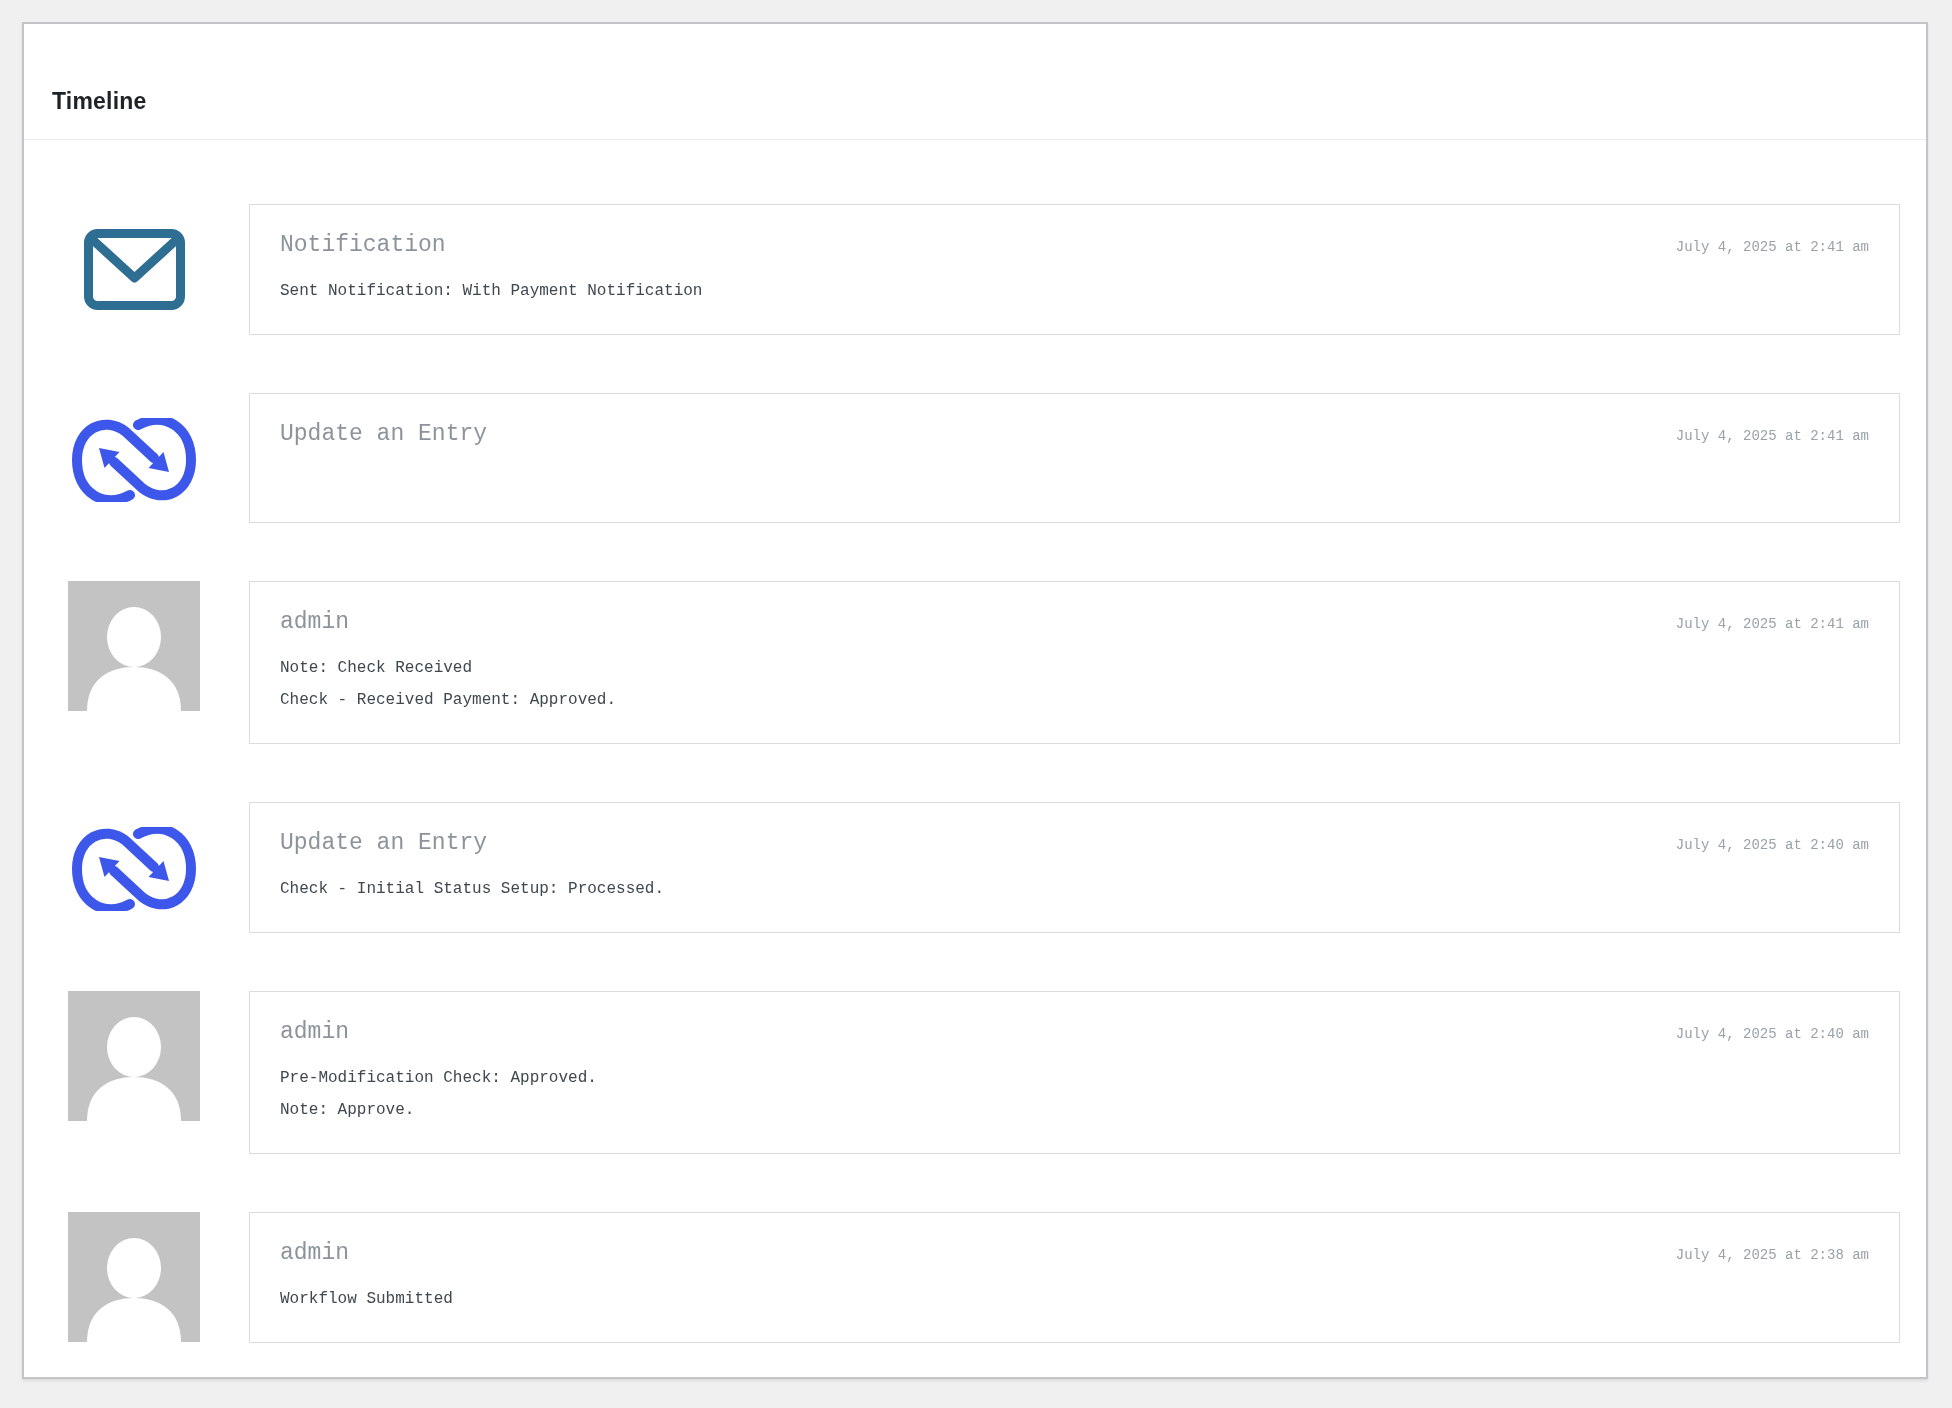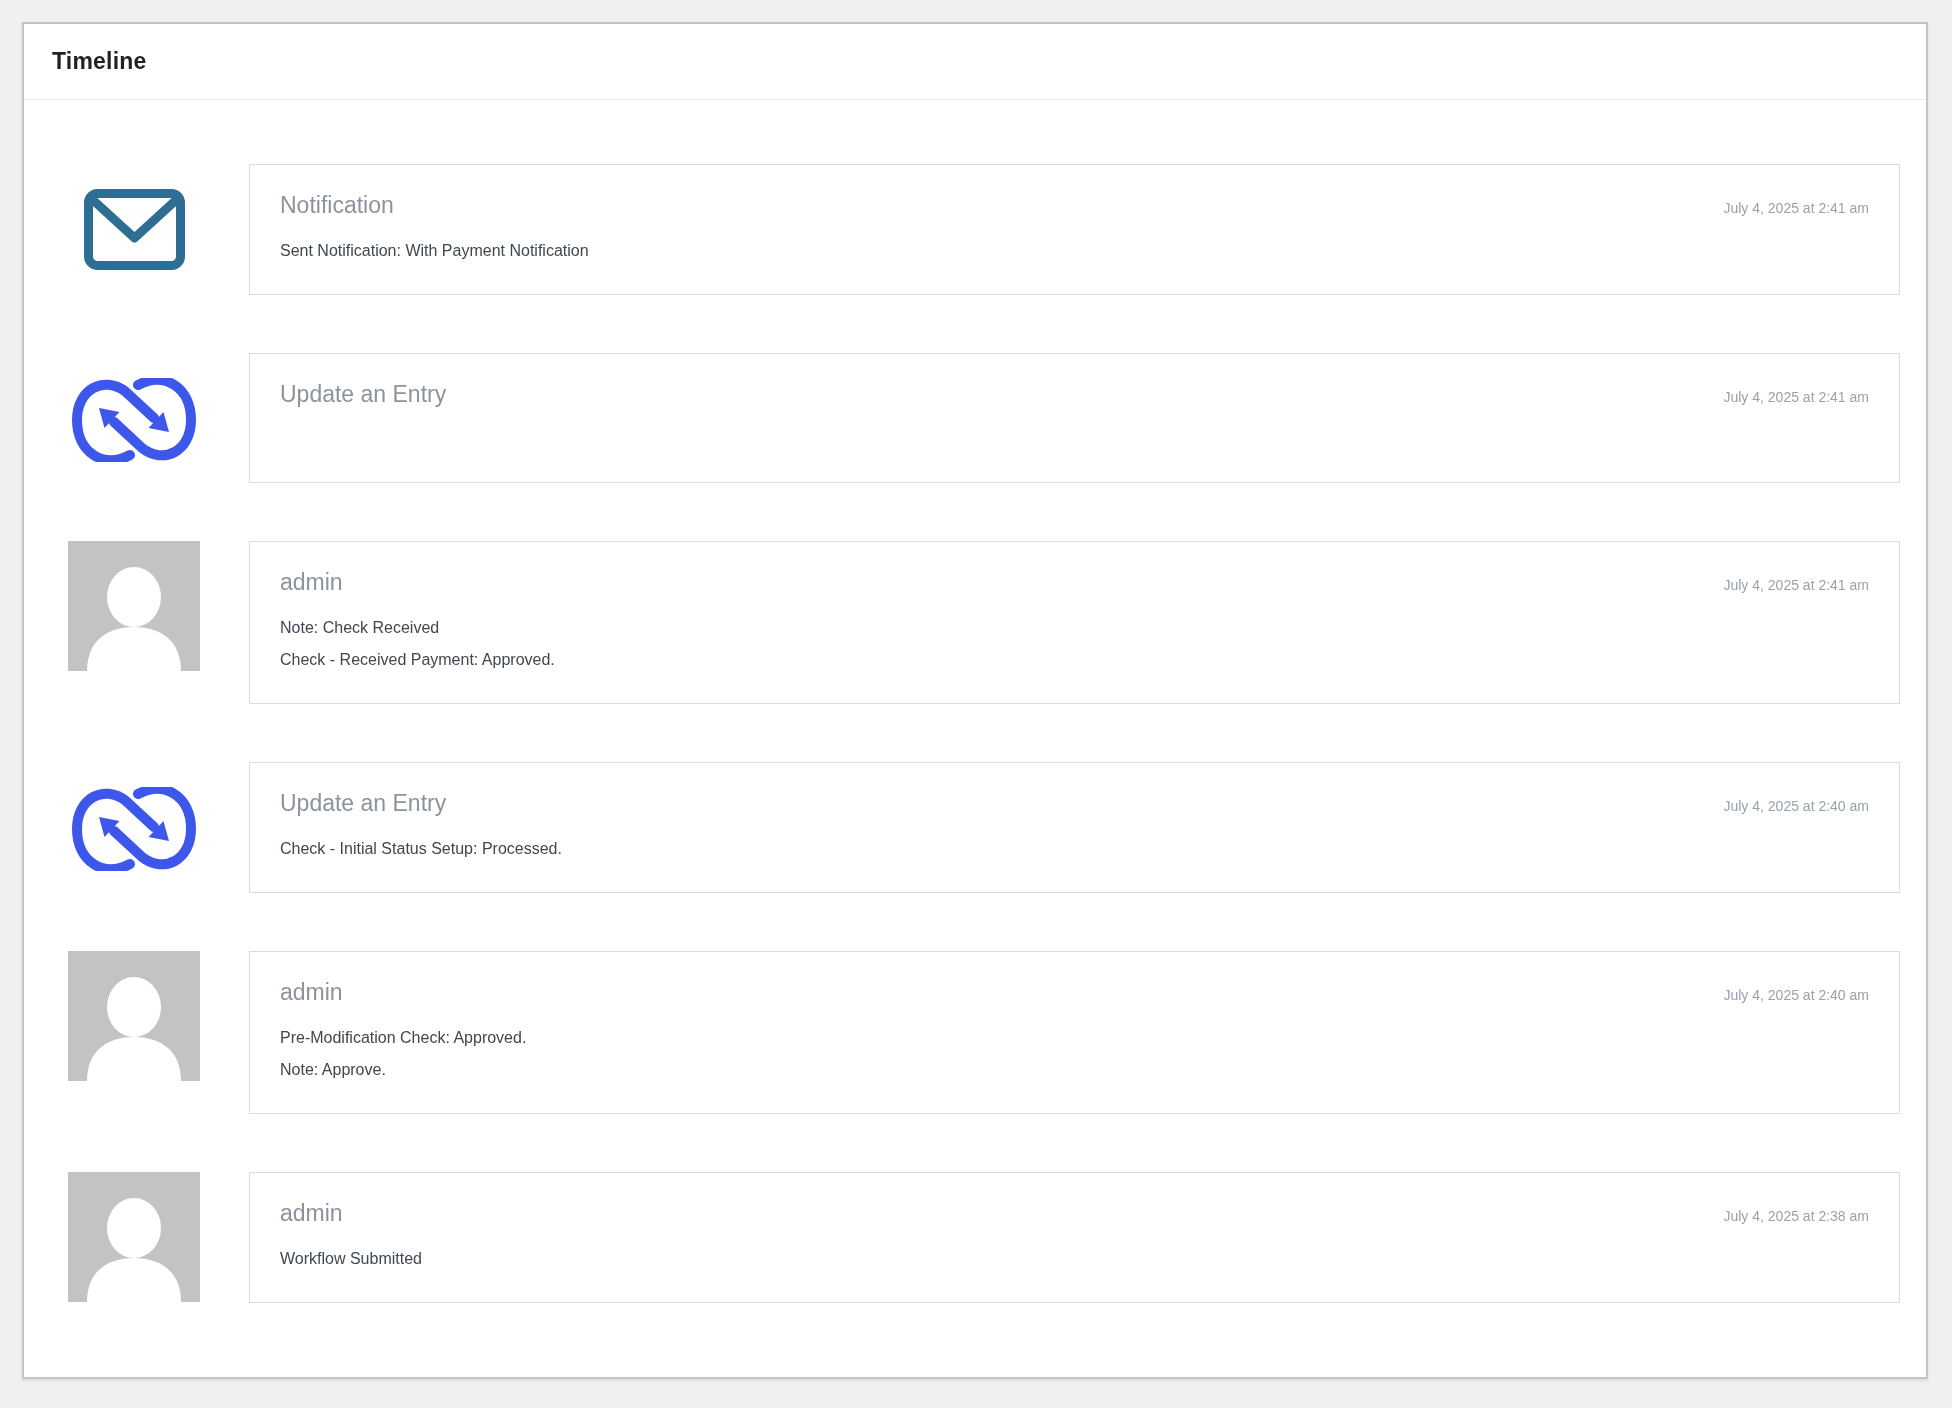--- a/index.html
+++ b/index.html
@@ -17,29 +17,31 @@
     background: #ffffff;
     border: 2px solid #c3c4c7;
     box-shadow: 0 2px 3px rgba(0,0,0,0.09);
   }
   .panel-header {
     height: 76px;
     display: flex;
     align-items: center;
     padding: 0 28px;
     border-bottom: 1px solid #ebebee;
+    margin-top: 40px;
   }
   .panel-title {
     font-size: 23px;
     font-weight: 700;
     color: #1d2327;
     letter-spacing: 0.2px;
   }
   .timeline {
     padding: 64px 26px 0 44px;
+    font-family: Liberation Mono, monospace;
   }
   .entry-row {
     display: flex;
     align-items: flex-start;
     margin-bottom: 58px;
   }
   .icon-cell {
     width: 132px;
     flex: none;
     margin-right: 49px;

